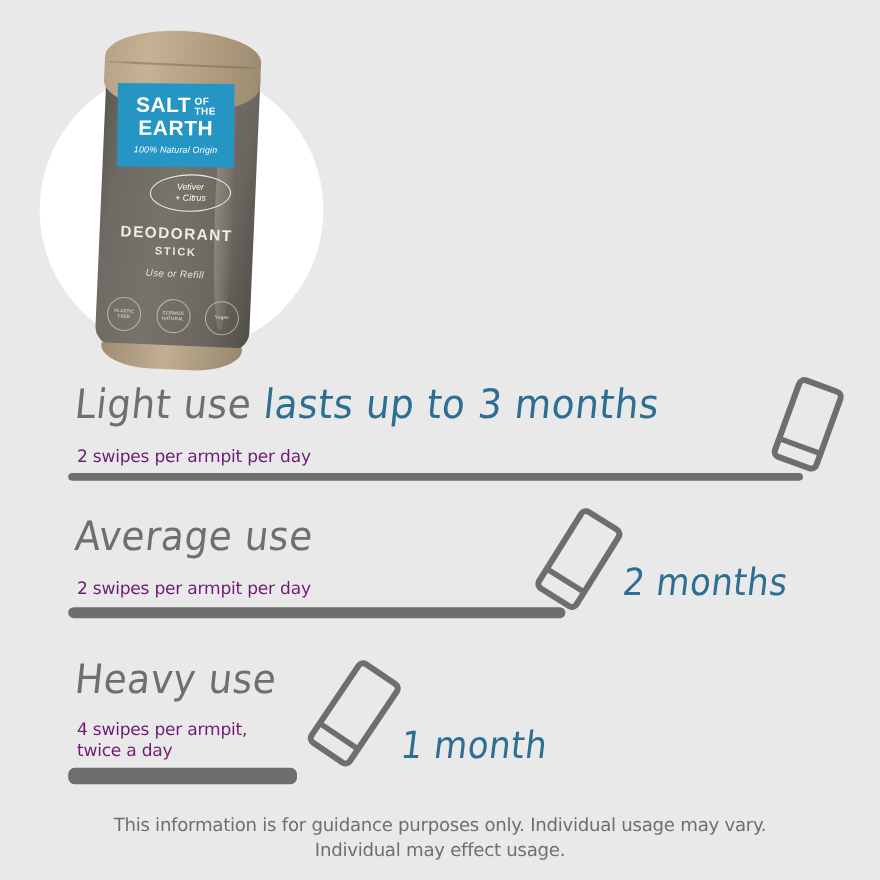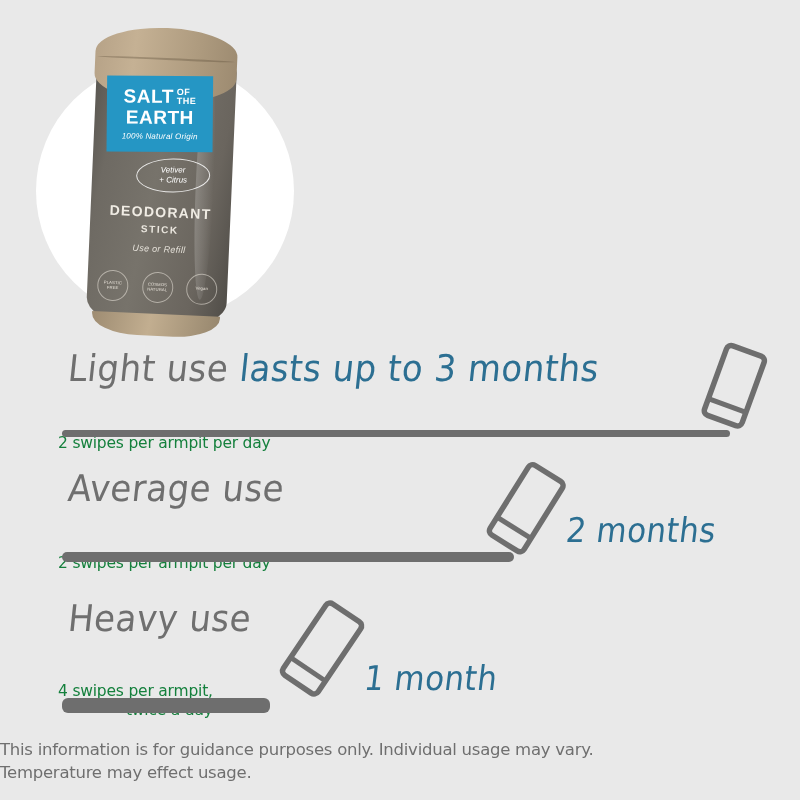--- a/index.html
+++ b/index.html
@@ -117,44 +117,43 @@
   .use-title{
     position:absolute; left:66px;
     font-family:"DejaVu Sans", sans-serif;
     font-size:34px; color:#6f6f6f; white-space:nowrap;
     transform:skewX(-6deg) scaleY(1.08); transform-origin:left bottom;
     letter-spacing:.5px;
   }
   .use-title .accent{ color:#2c6f92; }
 
   .sub{
-    position:absolute; left:58px;
-    font-family:"DejaVu Sans", sans-serif;
-    font-size:15.5px; color:#15803d; line-height:1.22; white-space:pre-line;
+    position:absolute; left:70px;
+    font-family:"DejaVu Sans", sans-serif;
+    font-size:15.5px; color:#701a75; line-height:1.22; white-space:pre-line;
     letter-spacing:-.2px;
-    margin-top:28px;
   }
 
   .duration{
     position:absolute;
     font-family:"DejaVu Sans", sans-serif;
     font-size:31px; color:#2c6f92; white-space:nowrap;
     transform:skewX(-7deg) scaleY(1.1); transform-origin:left bottom;
     letter-spacing:.4px;
   }
 
   .bar{ position:absolute; left:62px; background:#6e6e6e; border-radius:6px; }
 
   
   .stick{ position:absolute; }
   .stick svg{ display:block; overflow:visible; }
 
   
   .footer{
-    position:absolute; left:0; right:0; top:738px; text-align:left;
+    position:absolute; left:0; right:0; top:738px; text-align:center;
     font-family:"DejaVu Sans", sans-serif;
     font-size:16.5px; color:#6f6f6f; line-height:1.42; letter-spacing:-.25px;
   }
 </style>
 </head>
 <body>
 
 <div id="stage">
 
   <div class="hero-circle"></div>
@@ -228,34 +227,34 @@
           </g>
         </svg>
       </div>
       <div class="duration" style="left:564px; top:58px;">2 months</div>
     </div>
 
     <div class="row r3">
       <div class="use-title" style="top:12px;">
         <span>Heavy use</span>
       </div>
-      <div class="sub" style="top:66px;text-align:right;">4 swipes per armpit,
+      <div class="sub" style="top:66px;">4 swipes per armpit,
 twice a day</div>
       <div class="bar" style="top:110px; width:208px; height:15px;"></div>
       <div class="stick" style="left:256px; top:8px;">
         <svg width="122" height="120" viewBox="0 0 122 120" fill="none">
           <g transform="rotate(34 61 60)">
             <rect x="40" y="8" width="42" height="86" rx="5" stroke="#6e6e6e" stroke-width="5.5" fill="none"></rect>
             <path d="M40 76 H82" stroke="#6e6e6e" stroke-width="5"></path>
           </g>
         </svg>
       </div>
       <div class="duration" style="left:362px; top:74px;">1 month</div>
     </div>
 
   </div>
 
   <div class="footer">
     <div>This information is for guidance purposes only. Individual usage may vary.</div>
-    <div>Temperature may effect usage.</div>
+    <div>Individual may effect usage.</div>
   </div>
 
 </div>
 
 </body></html>

